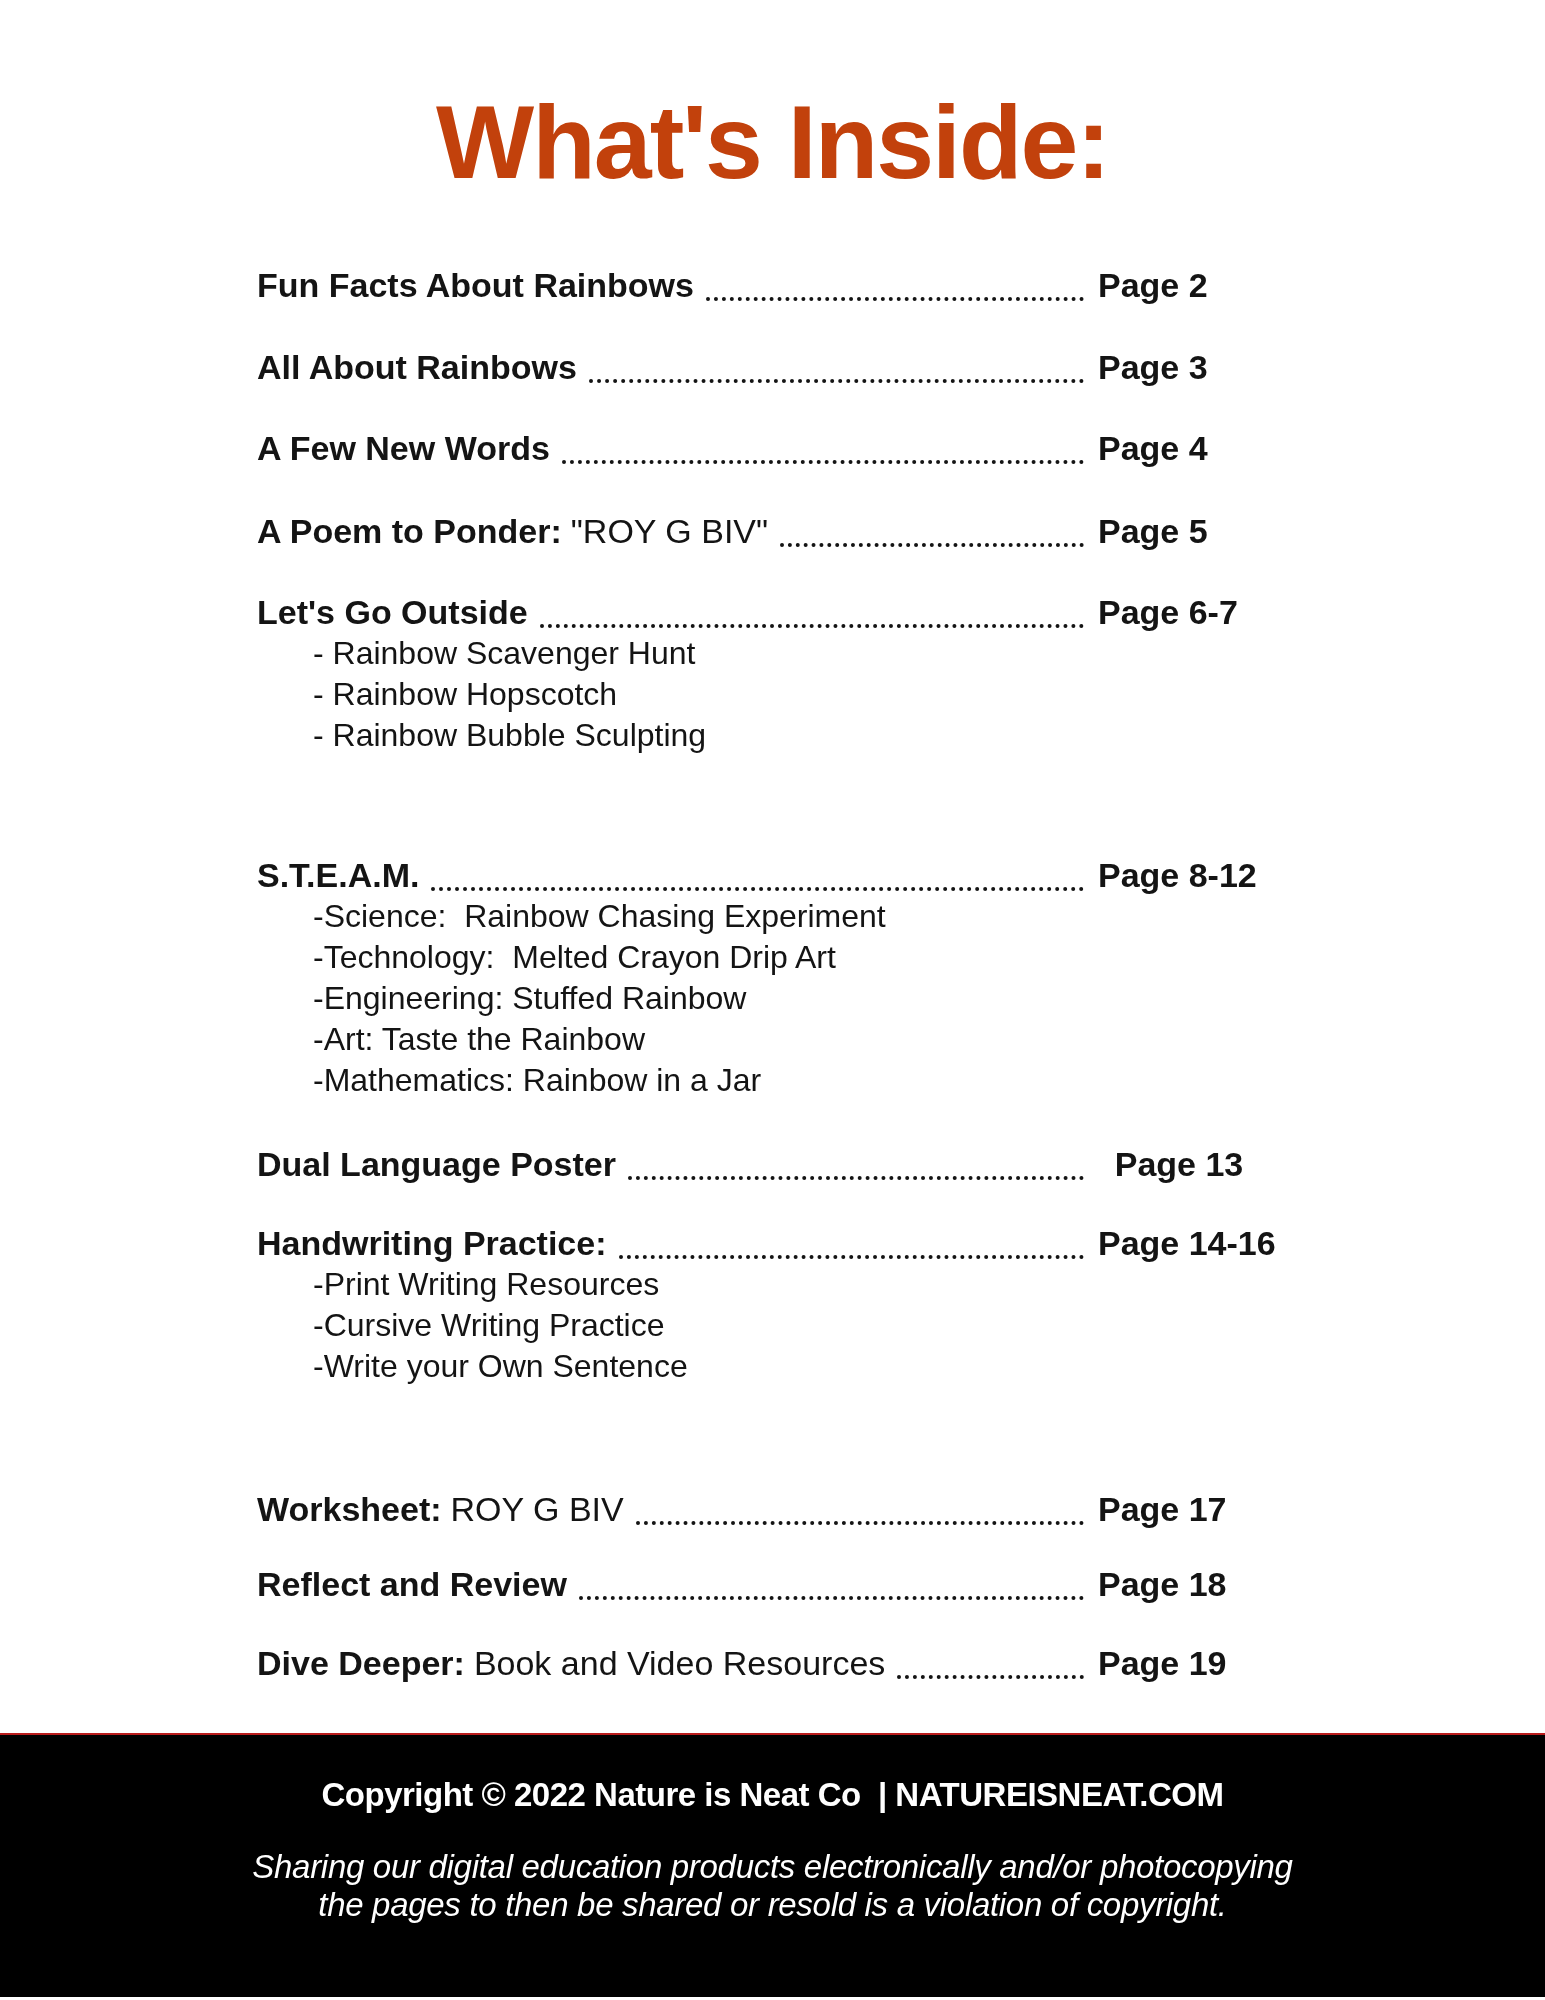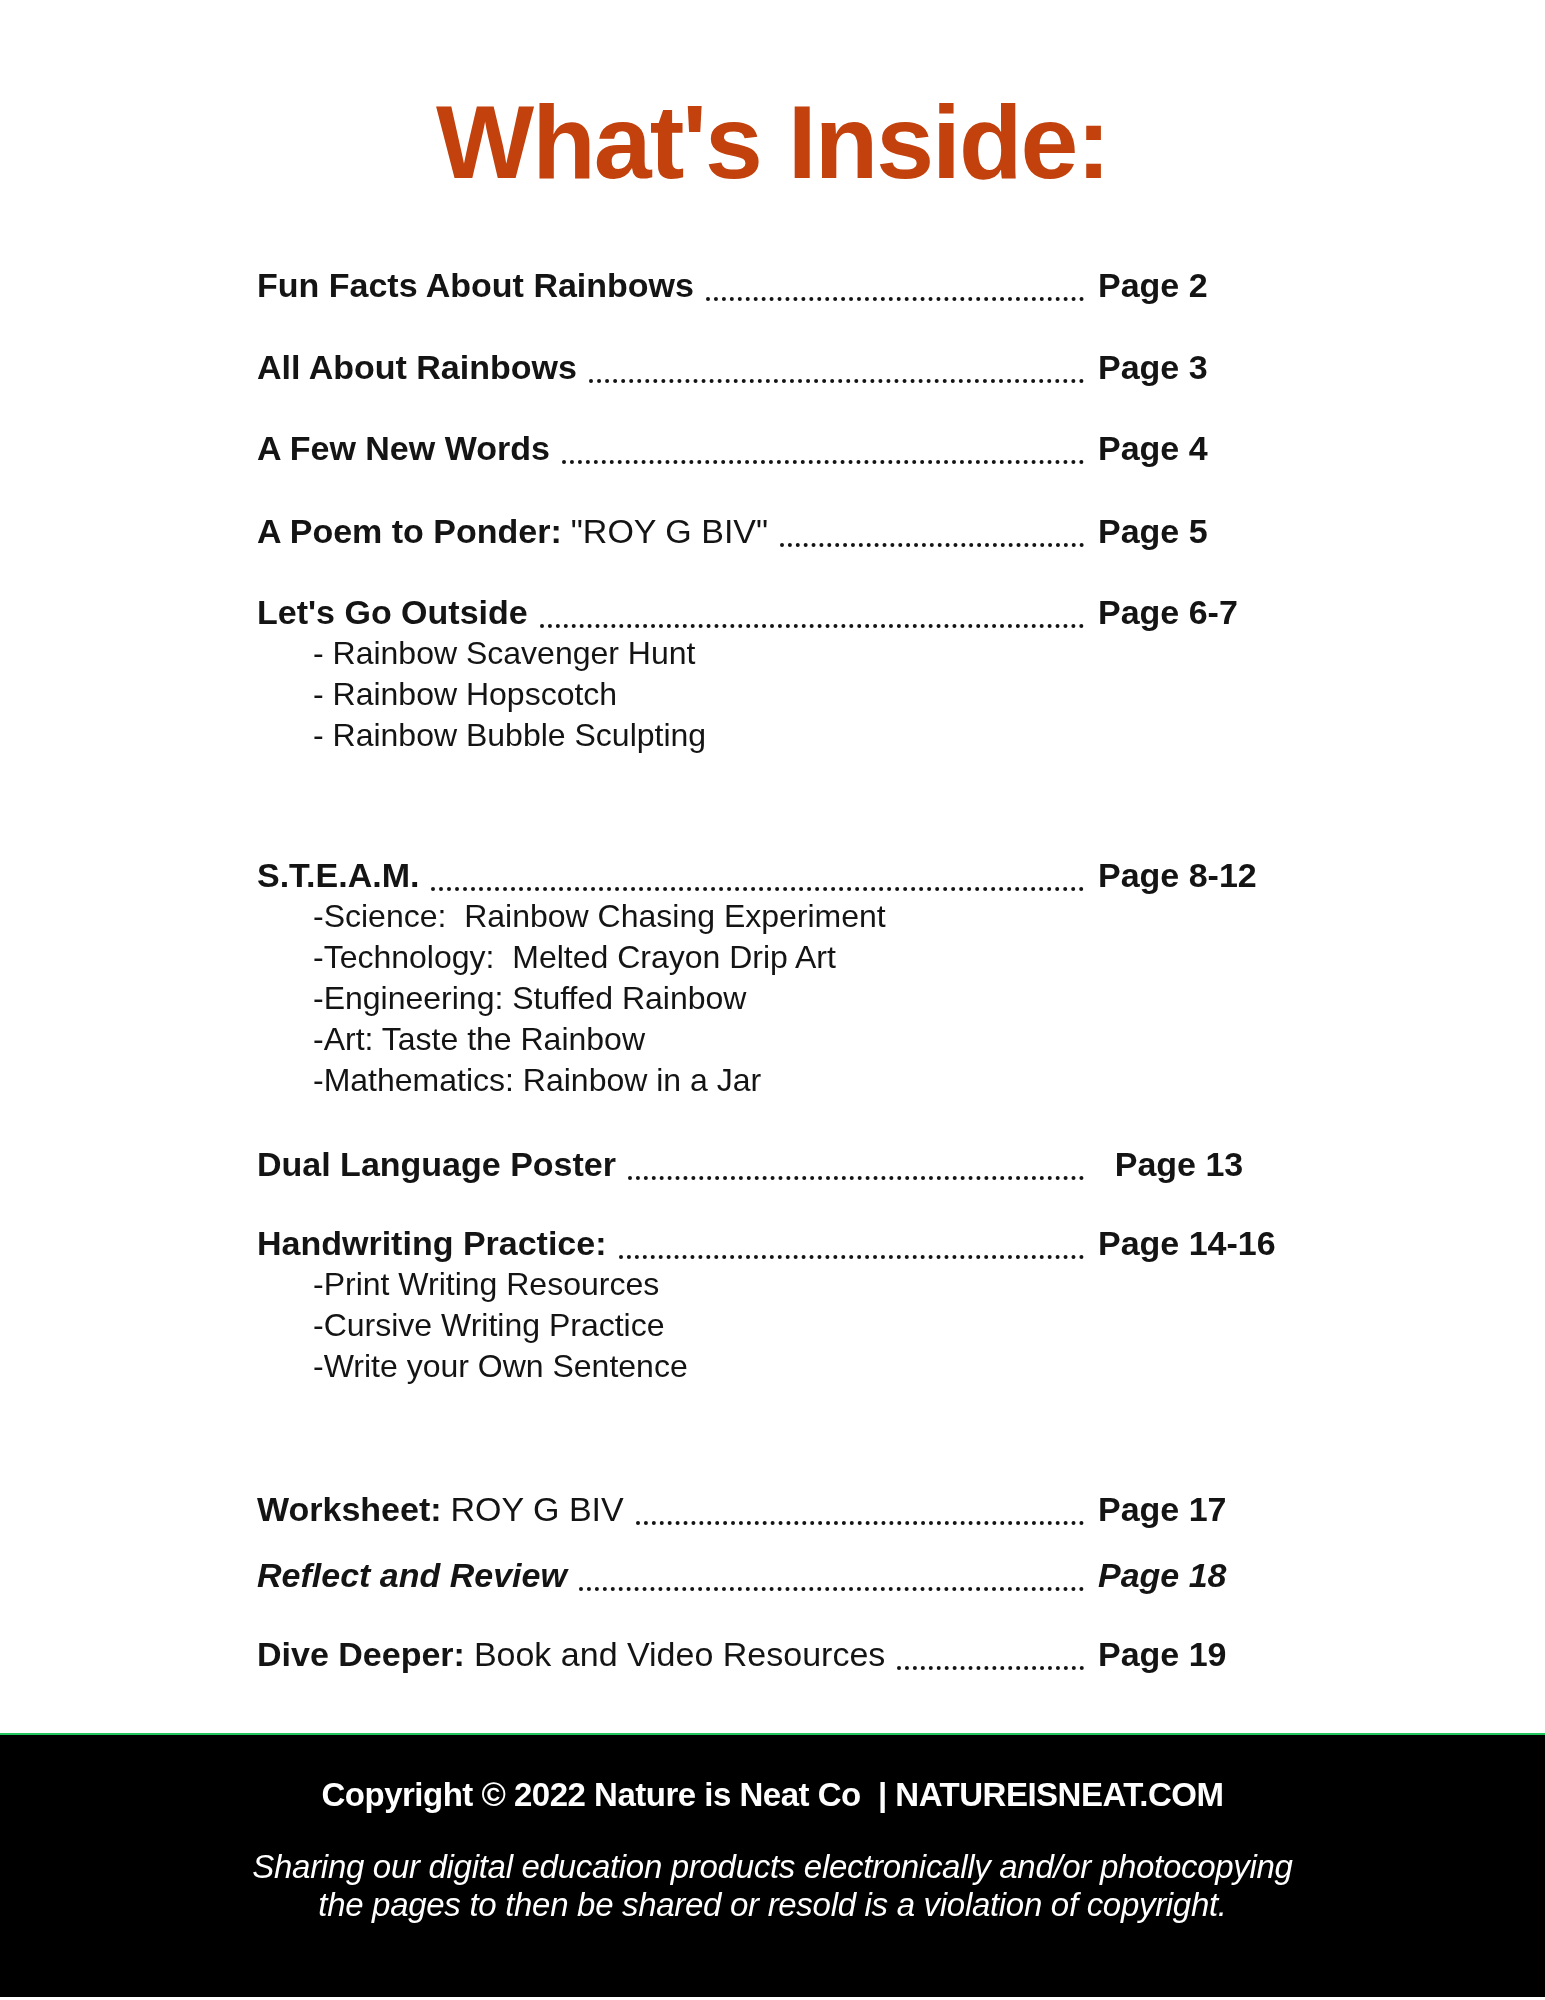--- a/index.html
+++ b/index.html
@@ -31,21 +31,21 @@
   .entry { }
   .entry:nth-child(1)  { margin-top:66px; }
   .entry:nth-child(2)  { margin-top:40px; }
   .entry:nth-child(3)  { margin-top:39px; }
   .entry:nth-child(4)  { margin-top:41px; }
   .entry:nth-child(5)  { margin-top:39px; }
   .entry:nth-child(6)  { margin-top:98px; }
   .entry:nth-child(7)  { margin-top:42px;text-align:center; }
   .entry:nth-child(8)  { margin-top:37px; }
   .entry:nth-child(9)  { margin-top:101px; }
-  .entry:nth-child(10) { margin-top:24px;font-style:italic; }
+  .entry:nth-child(10) { margin-top:33px; }
   .entry:nth-child(11) { margin-top:37px; }
 
   .toc-row {
     display:flex;
     align-items:flex-start;
     font-size:34px;
     line-height:42px;
   }
   .lbl { flex:0 0 auto; white-space:pre; }
   .lbl-bold { font-weight:700; }
@@ -75,21 +75,21 @@
     white-space:pre;
   }
 
   
   .footer {
     position:absolute;
     left:0; top:1733px;
     width:100%; height:264px;
     box-sizing:border-box;
     background:#000000;
-    border-top:2px solid #22c55e;
+    border-top:2px solid #b91c1c;
     color:#ffffff;
     text-align:center;
   }
   .copyright {
     padding-top:40px;
     font-size:33px;
     line-height:40px;
     font-weight:700;
     letter-spacing:-0.5px;
     white-space:pre;

